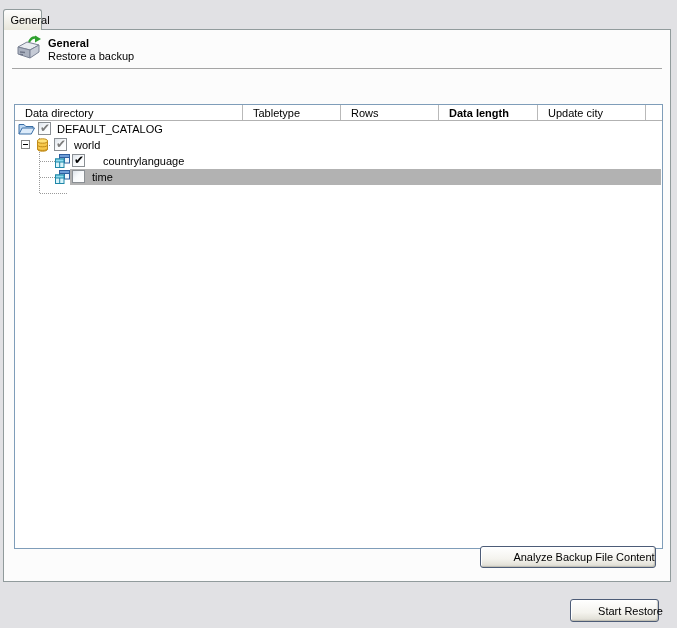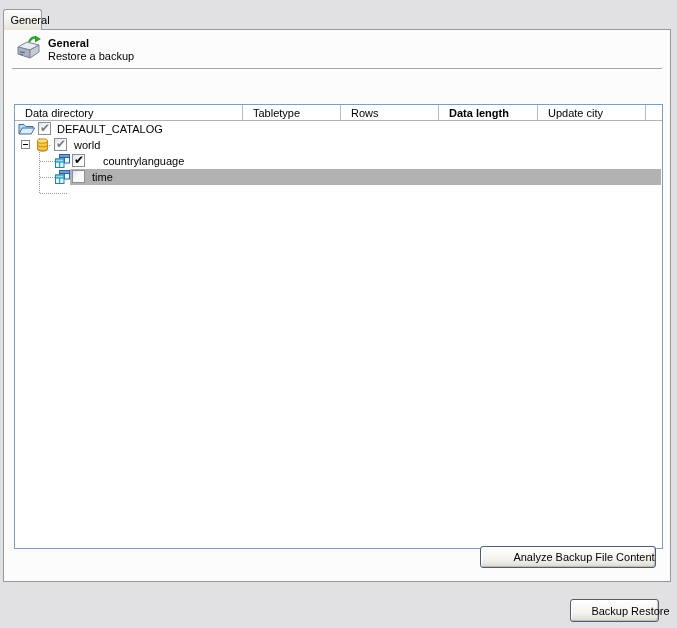--- a/index.html
+++ b/index.html
@@ -212,15 +212,15 @@
           <rect x="0.5" y="5" width="8.5" height="3" fill="#8fdcef" stroke="#1f87a8" stroke-width="1"></rect>
           <line x1="4.7" y1="8" x2="4.7" y2="13.5" stroke="#1f87a8" stroke-width="1"></line>
         </svg>
       </span>
       <span class="cb" style="left:57px;"></span>
       <span class="tlabel" style="left:77px;">time</span>
     </div>
   </div>
 
   <div class="xp-btn" id="btn-analyze">Analyze Backup File Content</div>
-  <div class="xp-btn" id="btn-start">Backup Restore</div>
+  <div class="xp-btn" id="btn-start">Start Restore</div>
 
 </div>
 
 </body></html>

